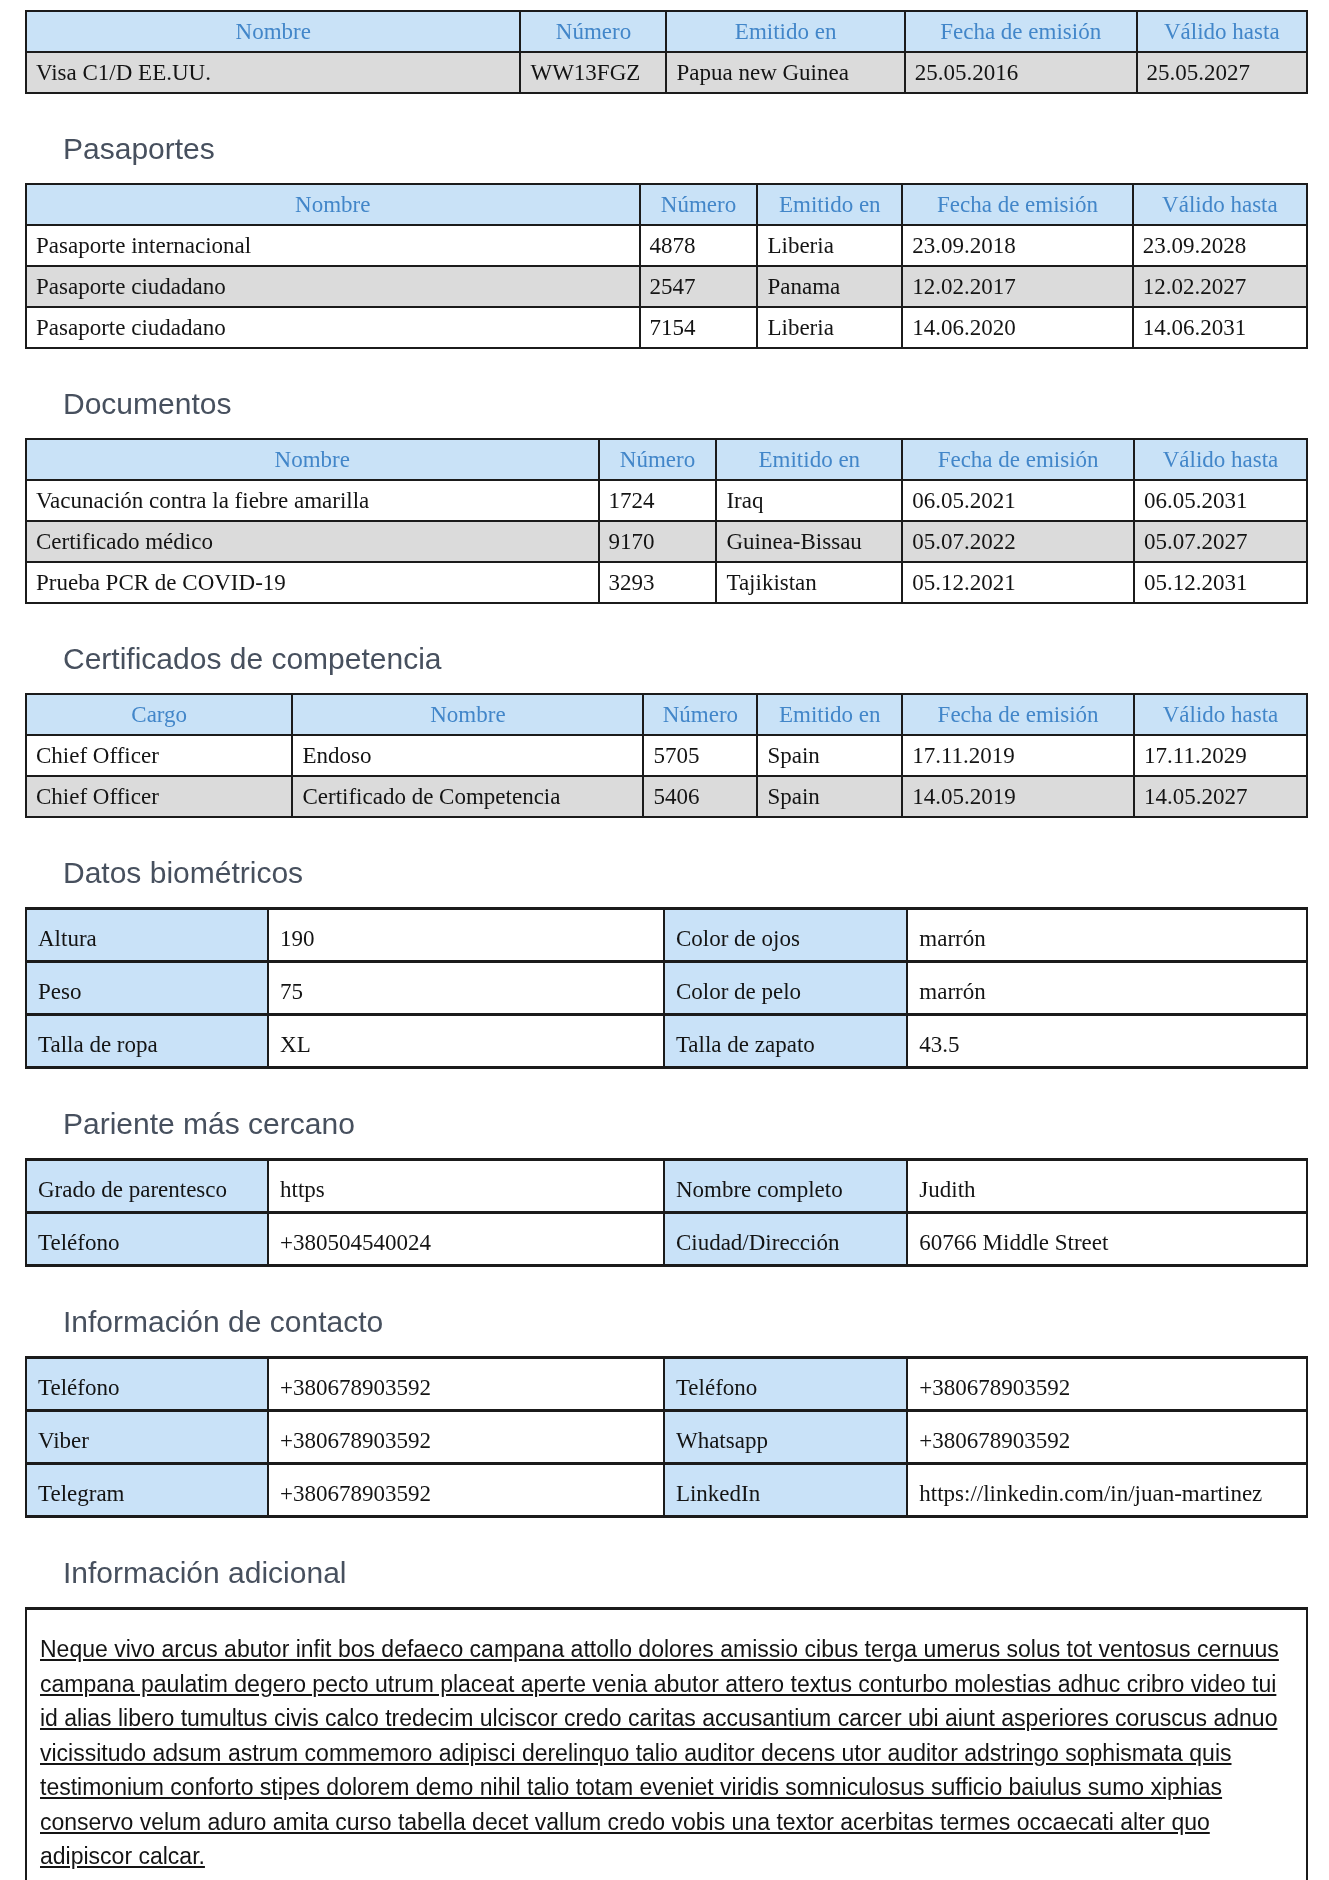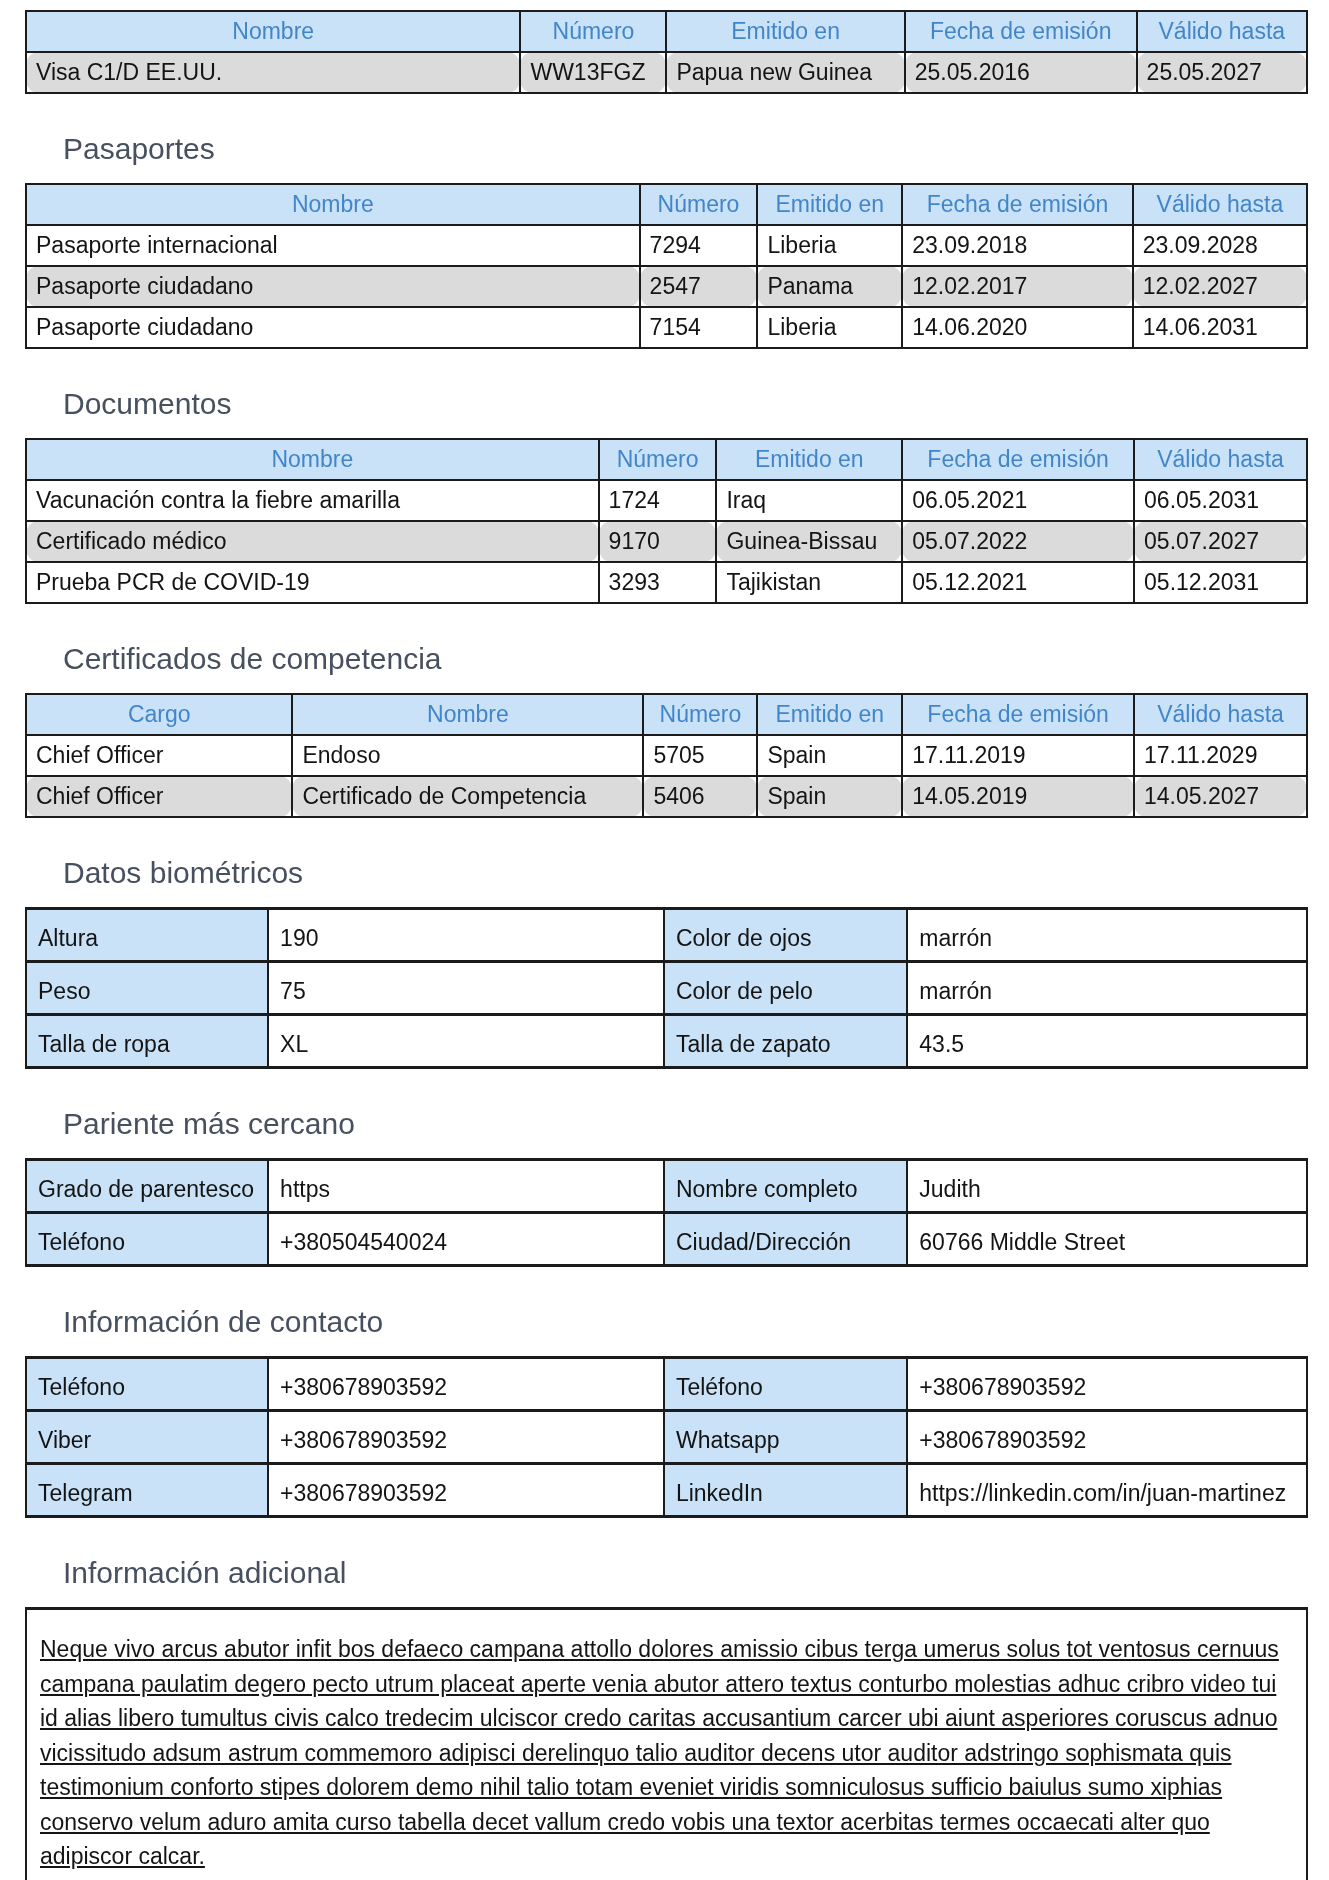--- a/index.html
+++ b/index.html
@@ -17,39 +17,39 @@
     font-family:"Liberation Sans",sans-serif;
     color:var(--text);
   }
   .page{box-sizing:border-box;padding:10px 21px 0 25px;}
   .section-title{
     font-size:30px;line-height:38px;
     color:var(--title);
     margin:36px 0 15px 38px;
   }
   table{width:100%;border-collapse:collapse;table-layout:fixed;}
-  table.grid{border:2px solid var(--border);}
+  table.grid{border:2px solid var(--border);font-family:Liberation Serif, serif;}
   th,td{
     border:2px solid var(--border);
     font-size:23px;line-height:31px;
     padding:4px 9px;
     font-weight:normal;
     overflow:hidden;
     word-wrap:break-word;
     vertical-align:middle;
     text-align:left;
     background:#fff;
   }
   thead th{
     background:var(--header-bg);
     color:var(--header-text);
     text-align:center;
     padding:4px 4px;
   }
-  tr.shade td{background:var(--gray);border-radius:13px;}
+  tr.shade td{background:var(--gray);}
   table.pairs td{border-width:3px 2px;padding:13px 9px 6px 11px;}
   table.pairs td.label{background:var(--label-bg);}
   .note-box{
     border:2px solid var(--border);
     border-top-width:3px;
     padding:22px 13px 12px 13px;
     text-decoration:underline;
   }
   .note-box p{margin:0;font-size:23px;line-height:34.5px;}
 </style>
@@ -98,21 +98,21 @@
           <th>Nombre</th>
           <th>Número</th>
           <th>Emitido en</th>
           <th>Fecha de emisión</th>
           <th>Válido hasta</th>
         </tr>
       </thead>
       <tbody>
         <tr>
           <td>Pasaporte internacional</td>
-          <td>7294</td>
+          <td>4878</td>
           <td>Liberia</td>
           <td>23.09.2018</td>
           <td>23.09.2028</td>
         </tr>
         <tr class="shade">
           <td>Pasaporte ciudadano</td>
           <td>2547</td>
           <td>Panama</td>
           <td>12.02.2017</td>
           <td>12.02.2027</td>

